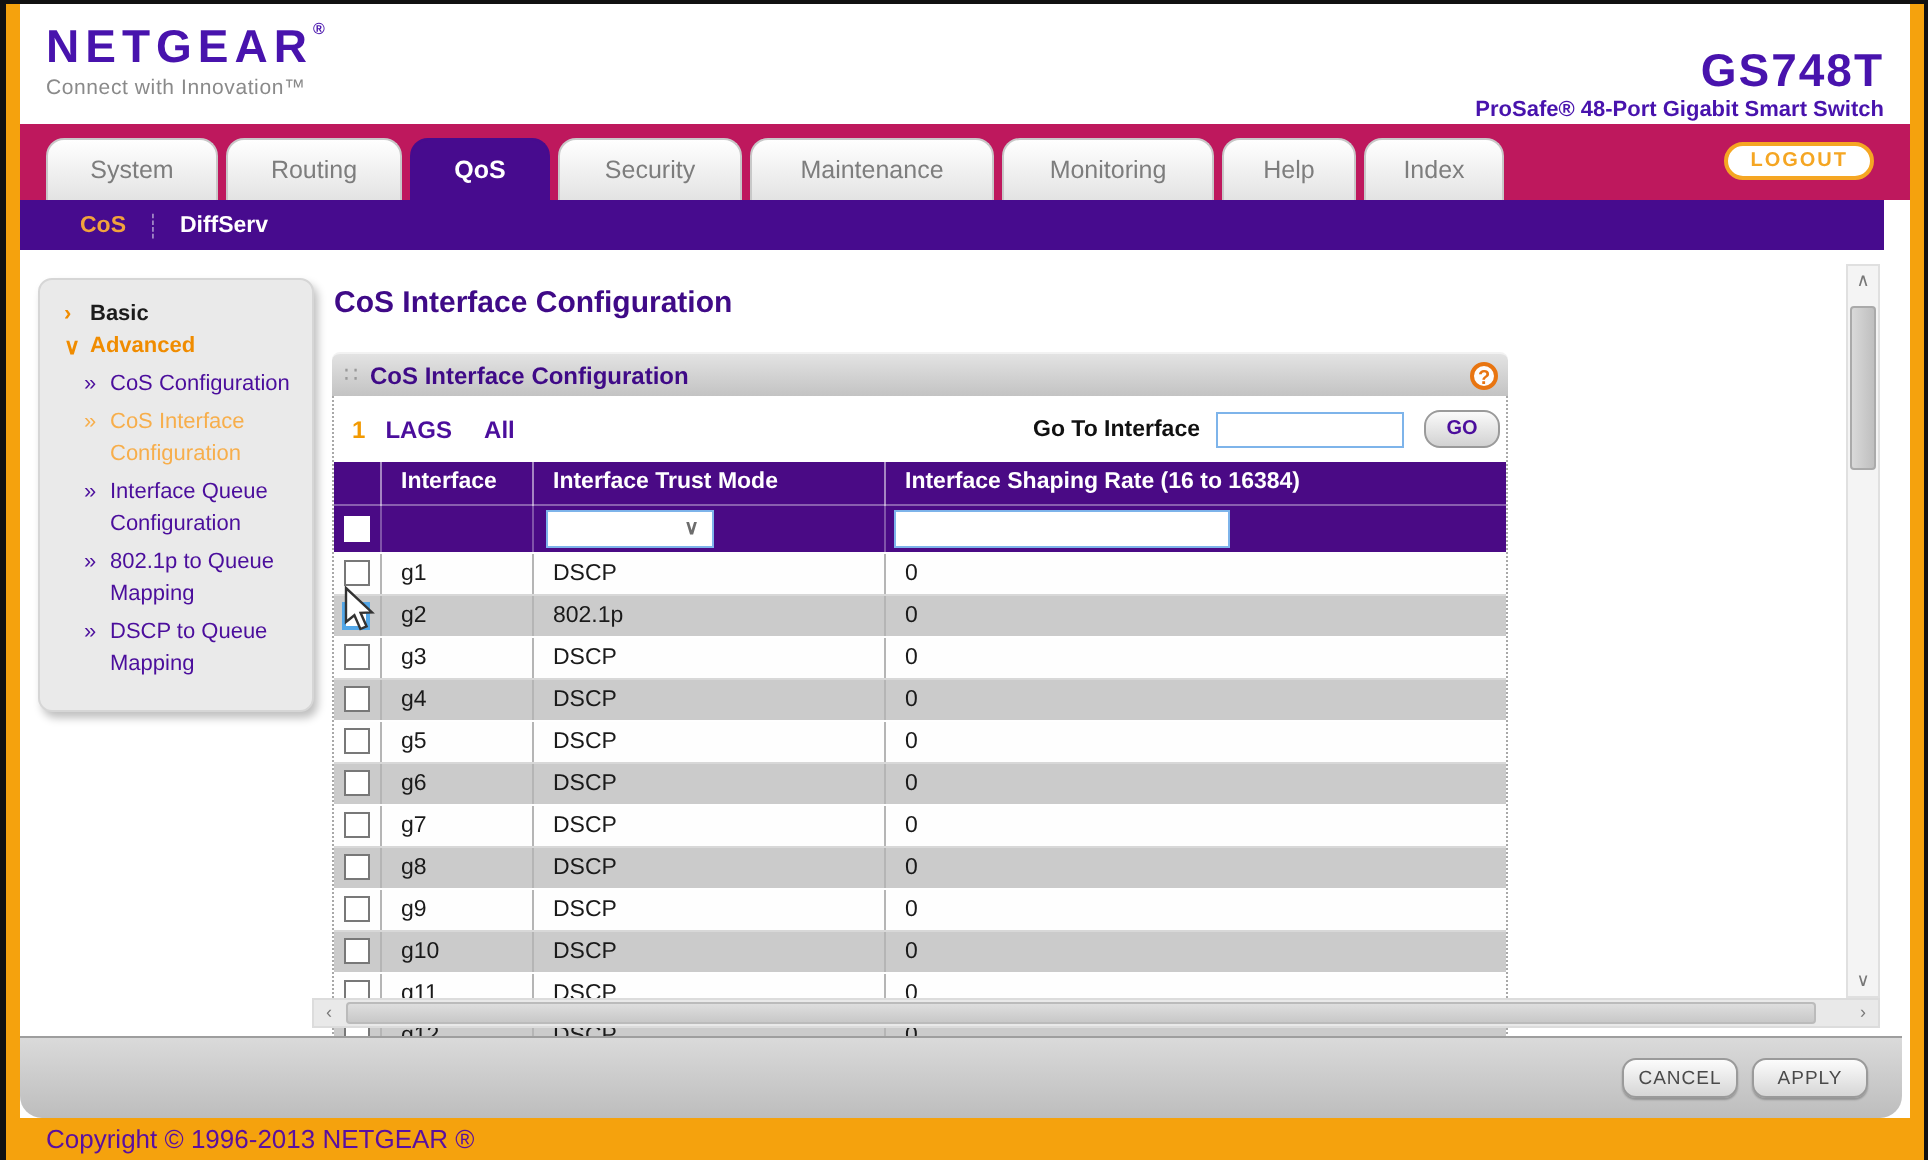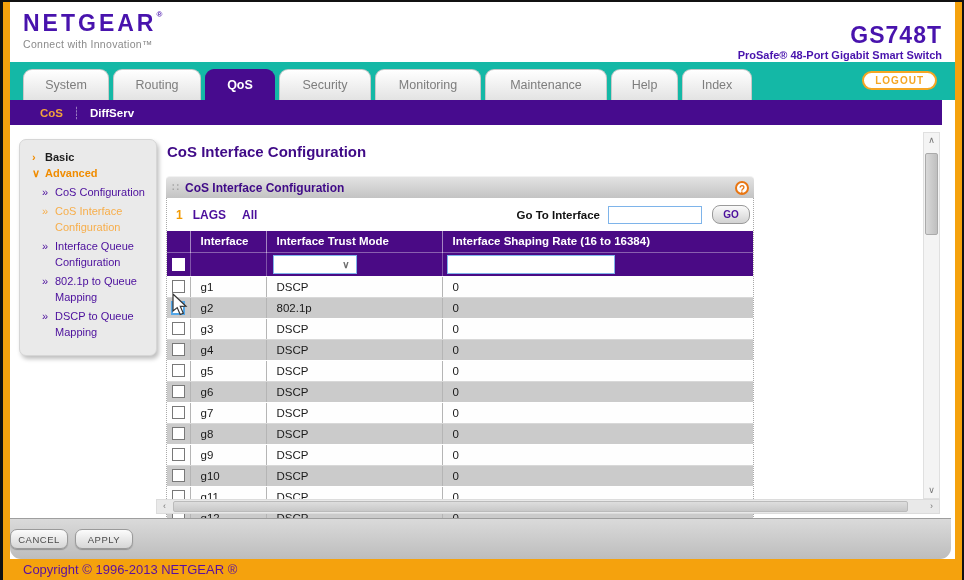--- a/index.html
+++ b/index.html
@@ -14,21 +14,21 @@
   .hdr { position:absolute; left:7px; right:7px; top:0; height:60px; background:#fff; }
   .logo-block { position:absolute; left:13px; top:8px; }
   .logo { font-size:23px; font-weight:bold; color:#4813AD; letter-spacing:3px; }
   .logo sup { font-size:8px; vertical-align:14px; letter-spacing:0; }
   .tagline { font-size:10.5px; color:#8a8a8a; margin-top:1px; letter-spacing:0.3px; }
   .model-block { position:absolute; right:13px; top:20px; text-align:right; color:#4813AD; }
   .model { font-size:23px; font-weight:bold; letter-spacing:1px; }
   .subtitle { font-size:11px; font-weight:bold; margin-top:0px; }
 
   
-  .tabrow { position:absolute; left:7px; right:7px; top:60px; height:38px; background:#14b8a6;
+  .tabrow { position:absolute; left:7px; right:7px; top:60px; height:38px; background:#be185d;
             display:flex; align-items:flex-end; padding-left:13px; }
   .tab { height:31px; line-height:31px; text-align:center; margin-right:4px;
          background:linear-gradient(#ffffff,#e3e3e3); border:1px solid #c8c8c8; border-bottom:none;
          border-radius:9px 9px 0 0; color:#7d7d7d; font-size:12.5px; cursor:pointer; }
   .tab.active { background:#470B8E; border-color:#470B8E; color:#fff; font-weight:bold; }
   .logout-btn { margin-left:auto; margin-right:18px; margin-bottom:10px; padding:2px 11px;
                 border:2px solid #F5A623; border-radius:10px; background:#fff;
                 color:#F5A623; font-size:10px; font-weight:bold; letter-spacing:1px; cursor:pointer; }
 
   .subnav { position:absolute; left:7px; top:98px; width:932px; height:25px; background:#470B8E;
@@ -105,21 +105,21 @@
              border:1px solid #dcdcdc; }
   .hscroll .arrow { position:absolute; top:0; width:15px; height:13px; color:#777; font-size:9px;
                     text-align:center; line-height:13px; cursor:pointer; }
   .hscroll .left { left:0; } .hscroll .right { right:0; }
   .hscroll .thumb { position:absolute; left:16px; top:1px; height:11px; width:735px;
                     background:linear-gradient(#dedede,#c8c8c8); border:1px solid #bbb; border-radius:2px; cursor:grab; }
 
   
   .footer-bar { position:absolute; left:7px; top:516px; width:941px; height:41px;
                 background:linear-gradient(#dadada,#bdbdbd); border-top:1px solid #9e9e9e;
-                border-radius:0 0 11px 11px; display:flex; align-items:center; justify-content:flex-start;
+                border-radius:0 0 11px 11px; display:flex; align-items:center; justify-content:flex-end;
                 gap:7px; padding-right:17px; z-index:5; }
   .fbtn { width:58px; height:20px; background:linear-gradient(#fcfcfc,#d6d6d6); border:1px solid #9a9a9a;
           border-radius:7px; color:#4a4a4a; font-size:9.5px; letter-spacing:0.5px; cursor:pointer;
           box-shadow:0 1px 1px rgba(0,0,0,0.25); }
   .copyright { position:absolute; left:0; right:0; top:557px; height:21px; background:#F5A20D;
                color:#5A0FA0; font-size:13px; line-height:22px; padding-left:20px; z-index:20; }
 
   .cursor { position:absolute; left:161px; top:168px; z-index:40; pointer-events:none; }
 </style>
 </head>
@@ -138,22 +138,22 @@
       <div class="model">GS748T</div>
       <div class="subtitle">ProSafe® 48-Port Gigabit Smart Switch</div>
     </div>
   </div>
 
   <div class="tabrow">
     <div class="tab" style="width:86px">System</div>
     <div class="tab" style="width:88px">Routing</div>
     <div class="tab active" style="width:70px">QoS</div>
     <div class="tab" style="width:92px">Security</div>
+    <div class="tab" style="width:122px">Maintenance</div>
     <div class="tab" style="width:106px">Monitoring</div>
-    <div class="tab" style="width:122px">Maintenance</div>
     <div class="tab" style="width:67px">Help</div>
     <div class="tab" style="width:70px">Index</div>
     <button class="logout-btn">LOGOUT</button>
   </div>
 
   <div class="subnav">
     <span class="cos">CoS</span>
     <span class="div">┊</span>
     <span class="diffserv">DiffServ</span>
   </div>

